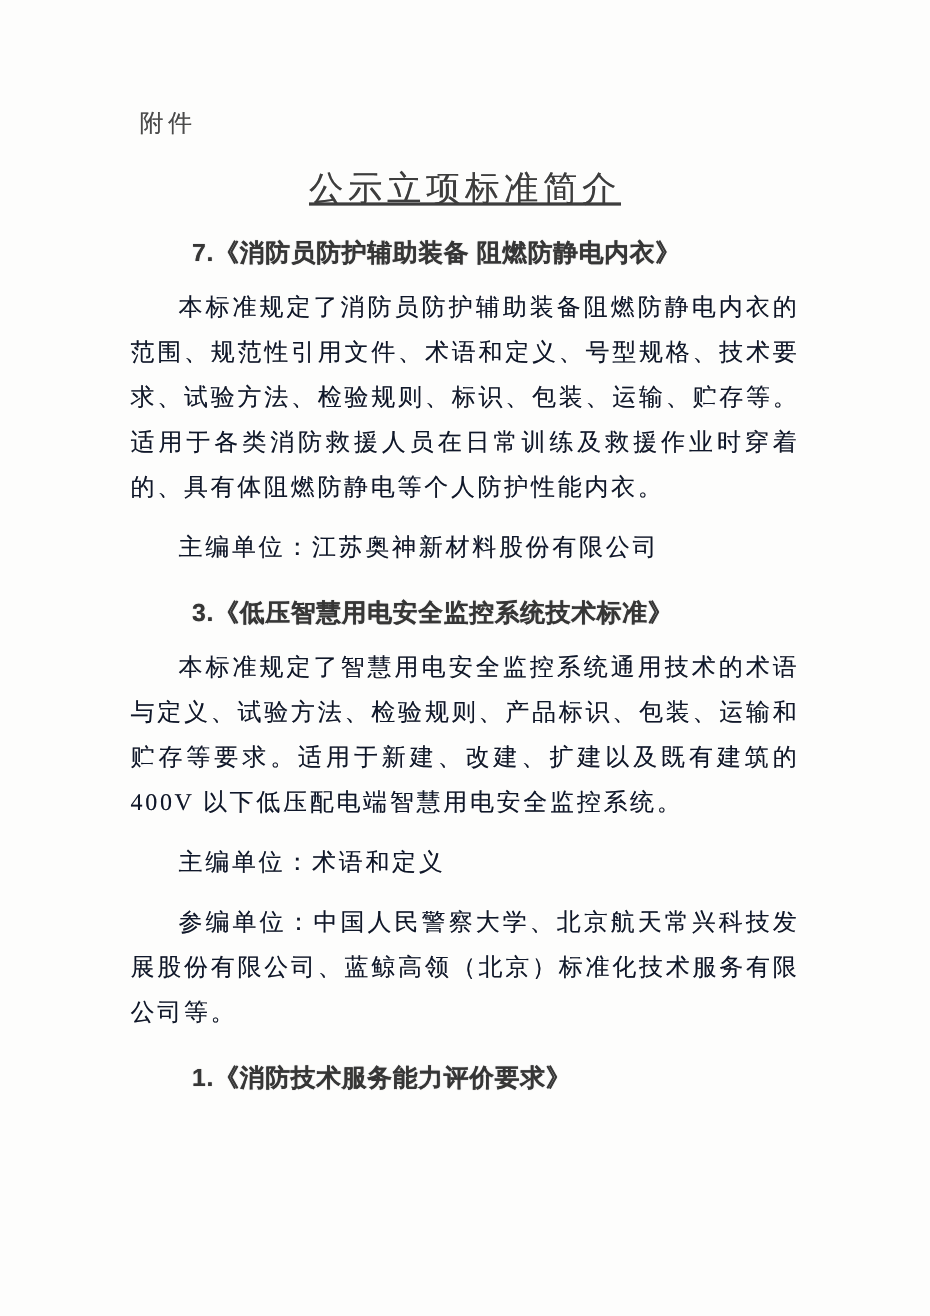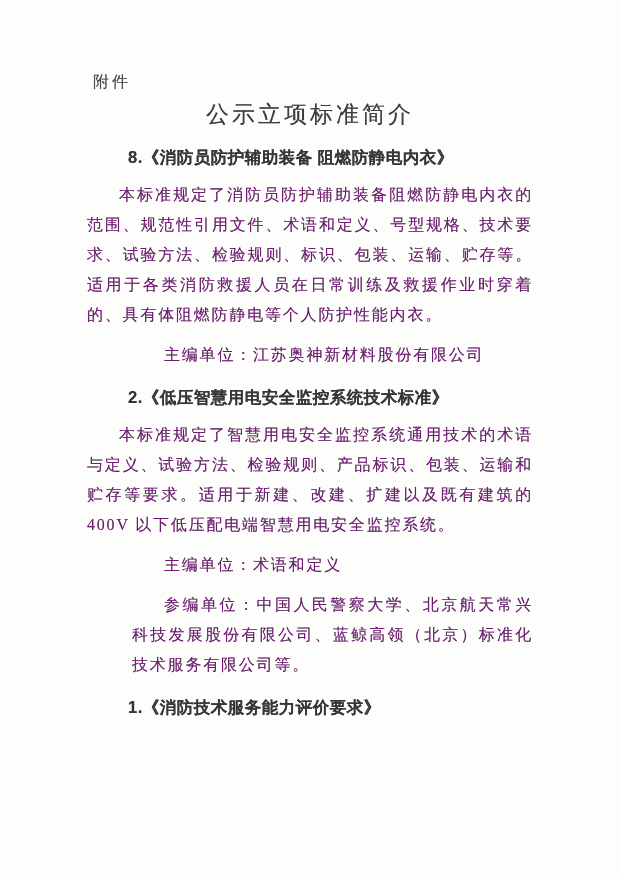--- a/index.html
+++ b/index.html
@@ -28,69 +28,69 @@
     color: #4a4a4a;
     margin-left: 6px;
   }
 
   .doc-title {
     text-align: center;
     font-size: 23px;
     font-weight: 400;
     letter-spacing: 3px;
     color: #3d3d3d;
-    margin-top: 6px;
+    margin-top: 17px;
     margin-bottom: 14px;
+    text-decoration: underline;
   }
 
   .section-heading {
     font-family: "Liberation Sans", "DejaVu Sans", sans-serif;
     font-size: 16.5px;
     font-weight: 700;
     color: #363636;
     letter-spacing: 0.5px;
     padding-left: 41px;
     margin-top: 17px;
     margin-bottom: 11px;
     text-shadow: 0 0 0.5px rgba(45,45,45,0.8);
   }
 
   .para {
     font-size: 16px;
     line-height: 30px;
     letter-spacing: 1.8px;
     text-align: justify;
     text-indent: 2em;
-    color: #701a75;
+    color: #0f172a;
   }
 
   .unit-line {
     margin-top: 10px;
-    margin-left: 45px;
   }
 
   .section { margin: 0; }
 </style>
 </head>
 <body>
 
 <div class="page">
 
   <div class="attachment-label">附件</div>
 
   <h1 class="doc-title">公示立项标准简介</h1>
 
   <div class="section">
-    <div class="section-heading">8.《消防员防护辅助装备 阻燃防静电内衣》</div>
+    <div class="section-heading">7.《消防员防护辅助装备 阻燃防静电内衣》</div>
     <p class="para">本标准规定了消防员防护辅助装备阻燃防静电内衣的范围、规范性引用文件、术语和定义、号型规格、技术要求、试验方法、检验规则、标识、包装、运输、贮存等。适用于各类消防救援人员在日常训练及救援作业时穿着的、具有体阻燃防静电等个人防护性能内衣。</p>
     <p class="para unit-line">主编单位：江苏奥神新材料股份有限公司</p>
   </div>
 
   <div class="section">
-    <div class="section-heading">2.《低压智慧用电安全监控系统技术标准》</div>
+    <div class="section-heading">3.《低压智慧用电安全监控系统技术标准》</div>
     <p class="para">本标准规定了智慧用电安全监控系统通用技术的术语与定义、试验方法、检验规则、产品标识、包装、运输和贮存等要求。适用于新建、改建、扩建以及既有建筑的 400V 以下低压配电端智慧用电安全监控系统。</p>
     <p class="para unit-line">主编单位：术语和定义</p>
     <p class="para unit-line">参编单位：中国人民警察大学、北京航天常兴科技发展股份有限公司、蓝鲸高领（北京）标准化技术服务有限公司等。</p>
   </div>
 
   <div class="section">
     <div class="section-heading">1.《消防技术服务能力评价要求》</div>
   </div>
 
 </div>

